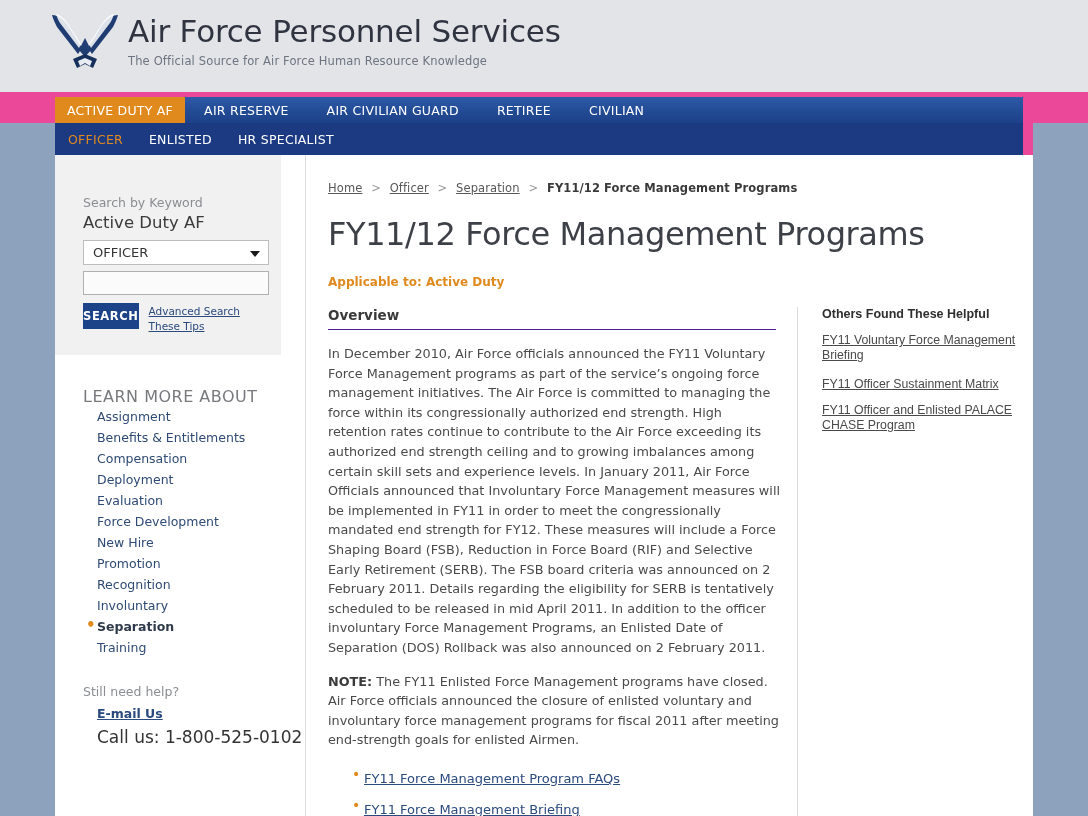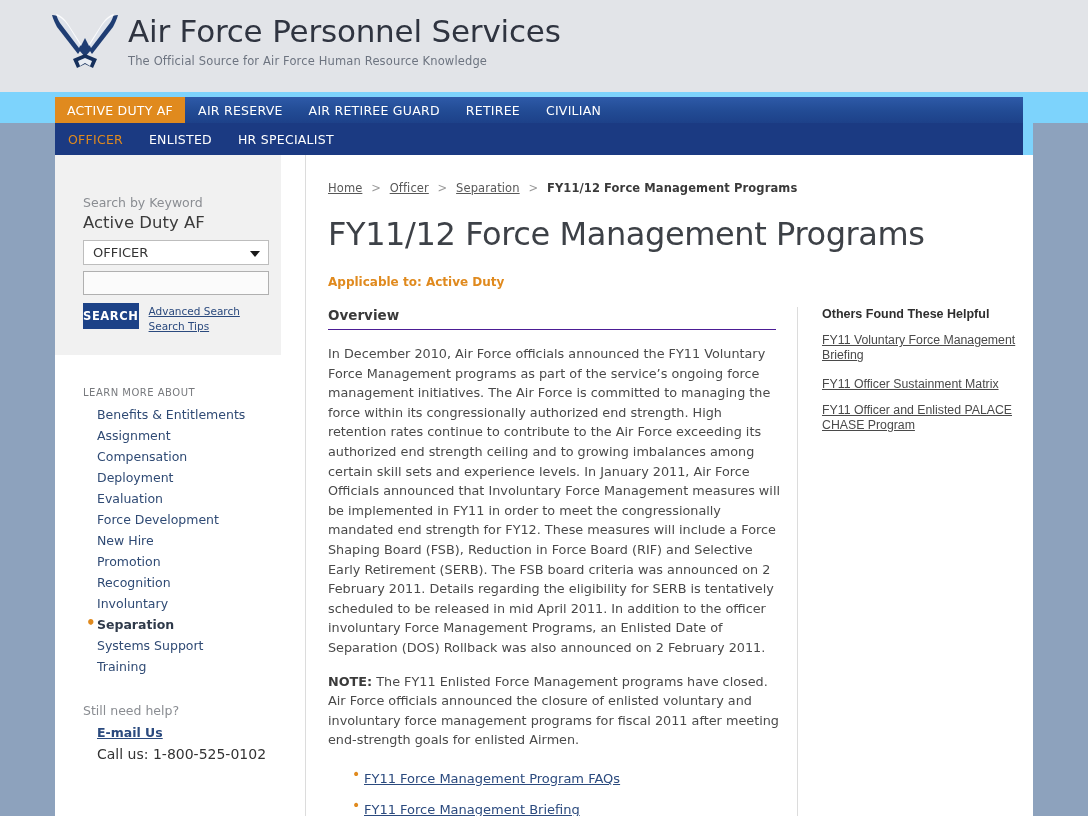--- a/index.html
+++ b/index.html
@@ -13,21 +13,21 @@
     overflow: hidden;
     background: #ffffff;
     font-family: "DejaVu Sans", "Liberation Sans", sans-serif;
     -webkit-font-smoothing: antialiased;
   }
 
   #page {
     position: relative;
     width: 1088px;
     height: 816px;
-    background: #7dd3fc;
+    background: #ec4899;
   }
 
   
   .band-left {
     position: absolute;
     left: 0;
     top: 123px;
     width: 55px;
     height: 693px;
     background: #8da2bd;
@@ -87,21 +87,21 @@
     top: 97px;
     width: 968px;
     height: 26px;
     background: linear-gradient(to bottom, #2e5aa8 0%, #224b94 55%, #1d4189 100%);
     display: flex;
     align-items: stretch;
   }
   .nav-primary .nav-item {
     display: flex;
     align-items: center;
-    padding: 0 13px;
+    padding: 0 19px;
     font-size: 12.5px;
     color: #ffffff;
     letter-spacing: 0.25px;
     white-space: nowrap;
     cursor: pointer;
     text-decoration: none;
   }
   .nav-primary .nav-item.active {
     background: #e08a1e;
     color: #ffffff;
@@ -231,24 +231,23 @@
   .search-links a {
     display: block;
     font-size: 10.5px;
     color: #2b4a7e;
     text-decoration: underline;
     line-height: 1.45;
   }
 
   .learn-block { padding: 32px 0 0 28px; }
   .learn-title {
-    font-size: 10px;
+    font-size: 16px;
     color: #77797d;
     letter-spacing: 0.5px;
-    margin-bottom: 6px;
   }
   .learn-list { list-style: none; margin: 0; padding: 0 0 0 14px; }
   .learn-list li {
     position: relative;
     font-size: 12.5px;
     line-height: 21px;
     color: #2f4a74;
     cursor: pointer;
   }
   .learn-list li.active {
@@ -266,21 +265,21 @@
 
   .help-block { padding: 26px 0 0 28px; }
   .help-title { font-size: 12.5px; color: #8a8d92; margin-bottom: 4px; }
   .help-inner { padding-left: 14px; }
   .help-inner a {
     font-size: 12.5px;
     color: #2b4a7e;
     text-decoration: underline;
     font-weight: bold;
   }
-  .help-phone { font-size: 14px; color: #333; margin-top: 5px; }
+  .help-phone { font-size: 17px; color: #333; margin-top: 5px; }
 
   
   .main {
     position: absolute;
     left: 251px;
     top: 0;
     width: 727px;
     height: 661px;
   }
   .breadcrumb {
@@ -416,21 +415,21 @@
       <div class="brand-text">
         <div class="brand-title">Air Force Personnel Services</div>
         <div class="brand-sub">The Official Source for Air Force Human Resource Knowledge</div>
       </div>
     </div>
   </div>
 
   <div class="nav-primary">
     <a class="nav-item active">ACTIVE DUTY AF</a>
     <a class="nav-item">AIR RESERVE</a>
-    <a class="nav-item">AIR RETIREE GUARD</a>
+    <a class="nav-item">AIR CIVILIAN GUARD</a>
     <a class="nav-item">RETIREE</a>
     <a class="nav-item">CIVILIAN</a>
   </div>
 
   <div class="nav-secondary">
     <a class="nav-item active">OFFICER</a>
     <a class="nav-item">ENLISTED</a>
     <a class="nav-item">HR SPECIALIST</a>
   </div>
 
@@ -447,41 +446,40 @@
             <span class="select-value">OFFICER</span>
             <span class="select-caret"></span>
           </div>
 
           <input class="keyword-input" type="text" placeholder="" style="">
 
           <div class="search-row">
             <button class="search-button">SEARCH</button>
             <div class="search-links">
               <a>Advanced Search</a>
-              <a>Search Tips</a>
+              <a>These Tips</a>
             </div>
           </div>
         </div>
       </div>
 
       <div class="learn-block">
         <div class="learn-title">LEARN MORE ABOUT</div>
         <ul class="learn-list">
+          <li>Assignment</li>
           <li>Benefits &amp; Entitlements</li>
-          <li>Assignment</li>
           <li>Compensation</li>
           <li>Deployment</li>
           <li>Evaluation</li>
           <li>Force Development</li>
           <li>New Hire</li>
           <li>Promotion</li>
           <li>Recognition</li>
           <li>Involuntary</li>
           <li class="active">Separation</li>
-          <li>Systems Support</li>
           <li>Training</li>
         </ul>
       </div>
 
       <div class="help-block">
         <div class="help-title">Still need help?</div>
         <div class="help-inner">
           <a>E-mail Us</a>
           <div class="help-phone">Call us: 1-800-525-0102</div>
         </div>

